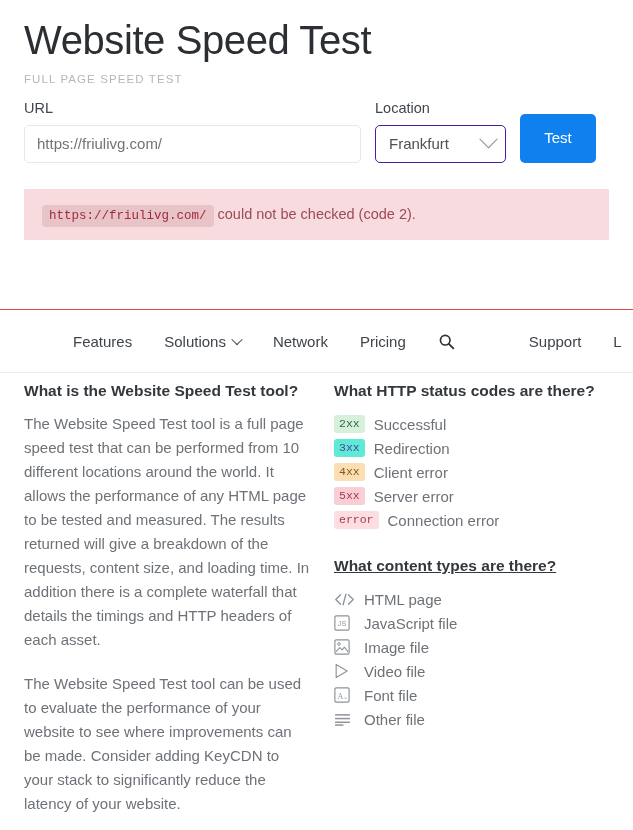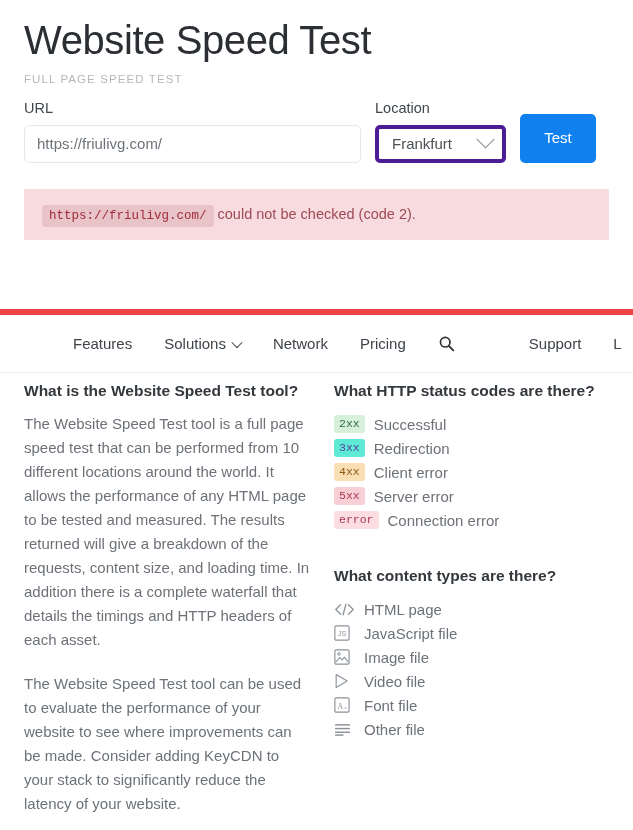--- a/index.html
+++ b/index.html
@@ -64,21 +64,21 @@
     background: #fff;
     font-family: "Liberation Sans", sans-serif;
     outline: none;
   }
   .text-input::placeholder { color: #9aa0a6; }
 
   .select-wrap { position: relative; width: 100%; }
   .select-box {
     width: 100%;
     height: 38px;
-    border: 4px solid #4c1d95;
+    border: 1px solid #4c1d95;
     border-radius: 5px;
     background: #fff;
     display: flex;
     align-items: center;
     padding: 0 10px 0 13px;
     font-size: 15px;
     color: #4b5156;
     cursor: pointer;
     justify-content: space-between;
   }
@@ -127,21 +127,21 @@
   }
 
   
   .navbar {
     position: absolute;
     top: 309px;
     left: 0;
     width: 633px;
     height: 64px;
     background: #ffffff;
-    border-top: 6px solid #ef4444;
+    border-top: 1px solid #ef4444;
     border-bottom: 1px solid #ececec;
     display: flex;
     align-items: center;
     padding-left: 57px;
     overflow: hidden;
   }
   .nav-left { display: flex; align-items: center; gap: 0; }
   .nav-item {
     font-size: 15px;
     color: #3e444a;
@@ -219,21 +219,21 @@
     min-width: 21px;
     height: 18px;
     margin-right: 9px;
     display: flex;
     align-items: center;
     justify-content: flex-start;
     color: #8d9399;
   }
   .type-list { margin-top: 2px; }
 
-  .section-gap { margin-top: 34px; }
+  .section-gap { margin-top: 24px; text-decoration: underline; }
 </style>
 </head>
 <body>
 
 <div class="page">
 
   <div class="hero">
     <h1 class="page-title">Website Speed Test</h1>
     <div class="page-subtitle">FULL PAGE SPEED TEST</div>
 

